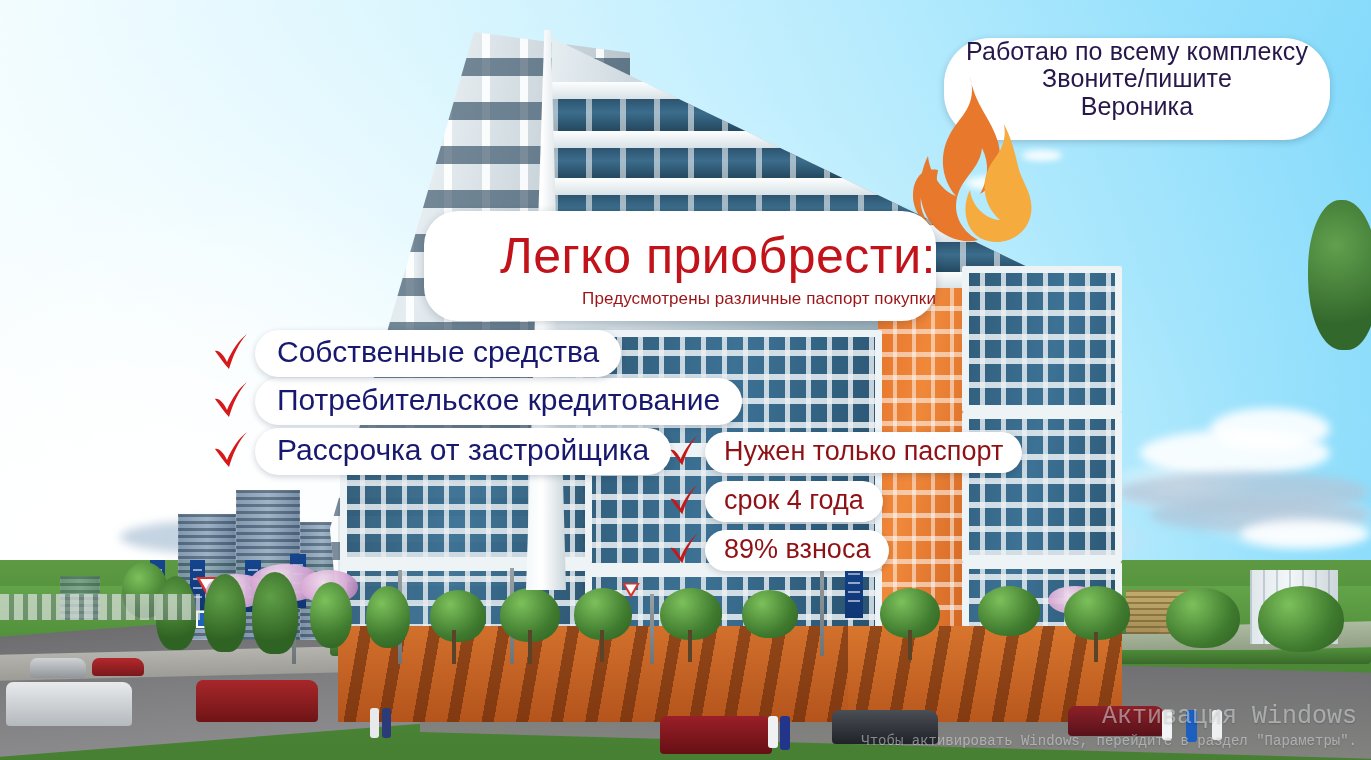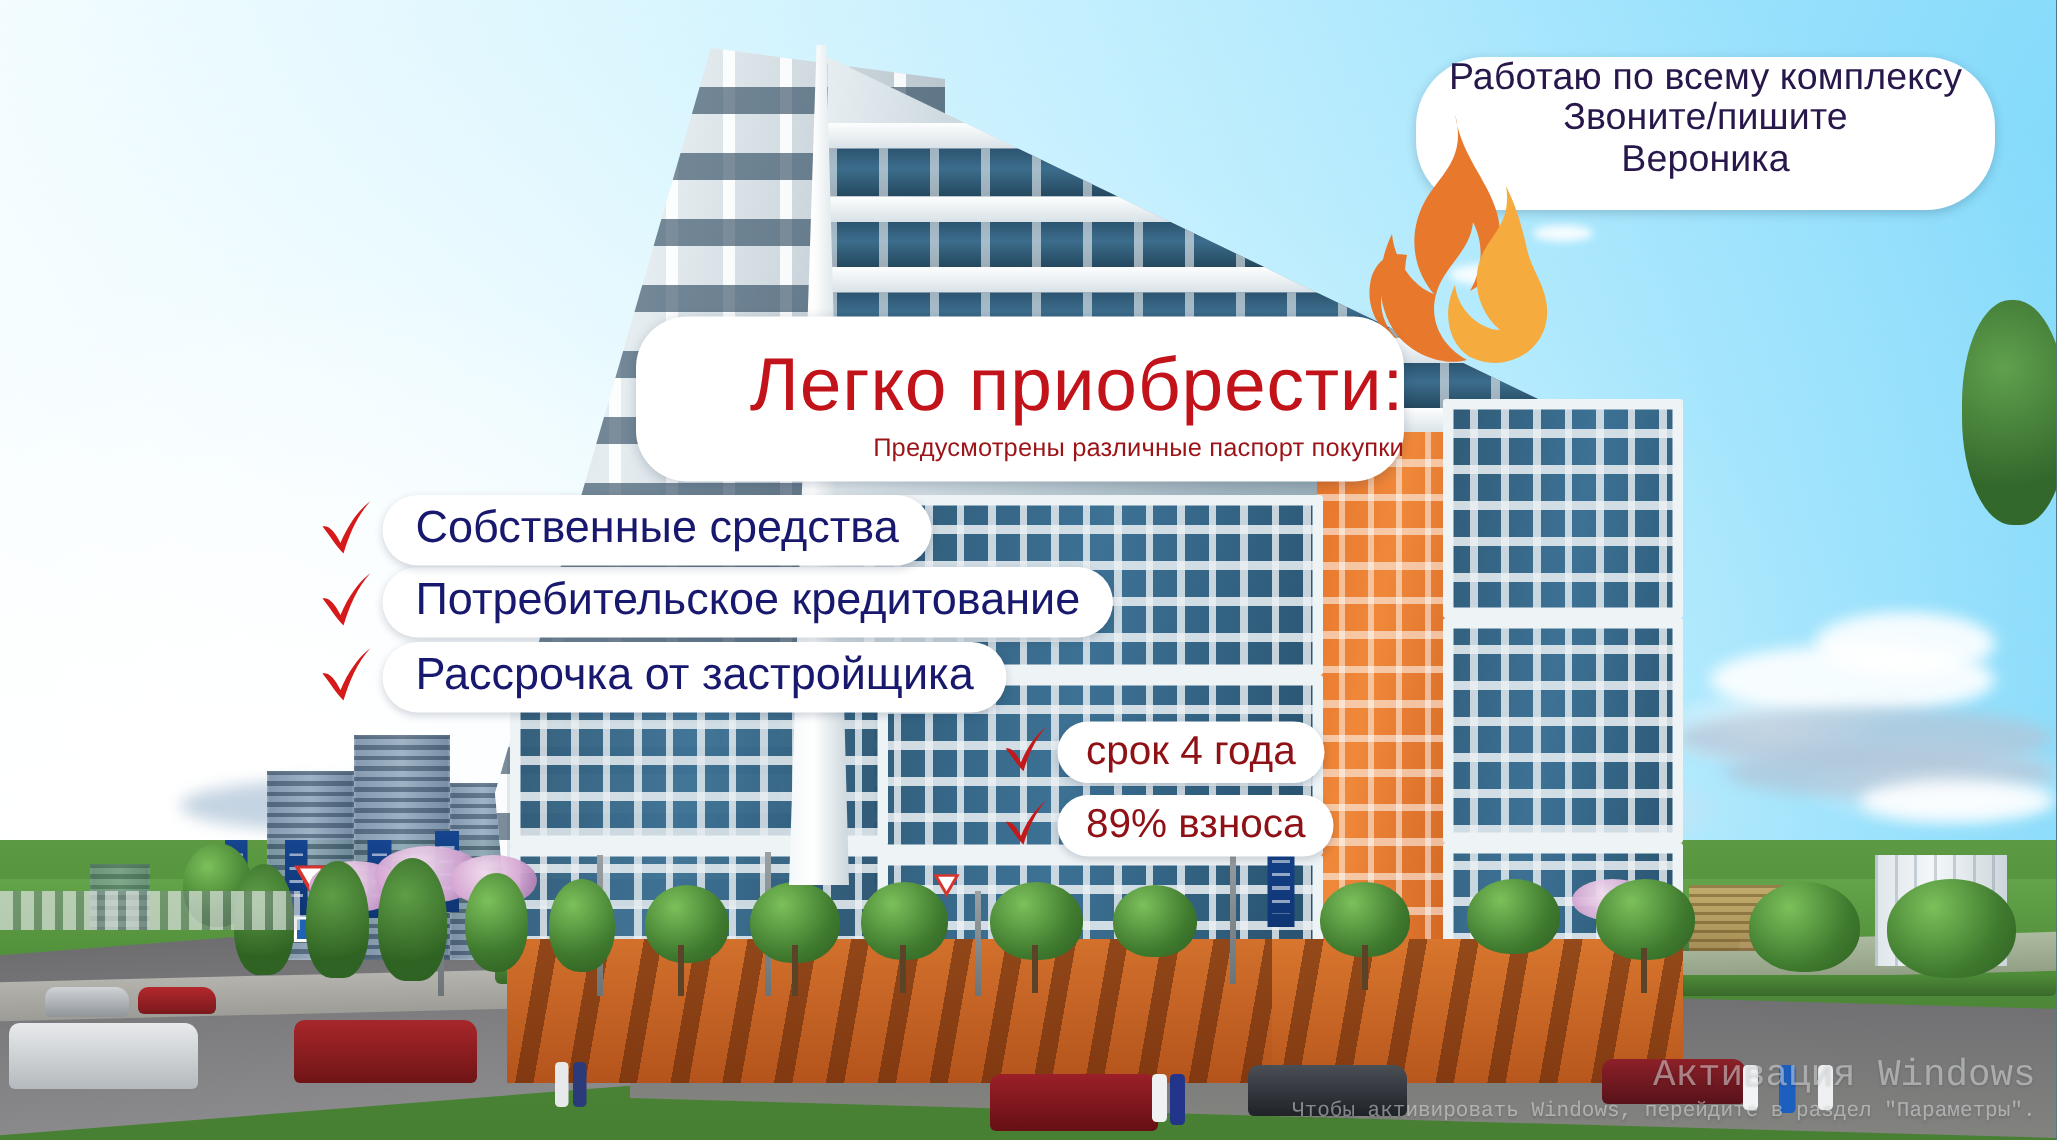--- a/index.html
+++ b/index.html
@@ -339,20 +339,30 @@
     <span class="check">
       <svg width="38" height="40" viewBox="0 0 38 40" aria-hidden="true">
         <path d="M3 20 C7 19 11 23 15 31 C20 19 27 9 35 3 C26 13 21 25 17 38 C12 33 7 25 3 20 Z" fill="#d61a1a"></path>
       </svg>
     </span>
     <span class="pill">
       <span class="ptxt">Рассрочка от застройщика</span>
     </span>
   </div>
 
+  <div class="listrow" style="left:668px;top:432px;">
+    <span class="check">
+      <svg width="32" height="36" viewBox="0 0 38 40" aria-hidden="true">
+        <path d="M3 20 C7 19 11 23 15 31 C20 19 27 9 35 3 C26 13 21 25 17 38 C12 33 7 25 3 20 Z" fill="#c21a1a"></path>
+      </svg>
+    </span>
+    <span class="pill sm">
+      <span class="ptxt">Нужен только паспорт</span>
+    </span>
+  </div>
 
   <div class="listrow" style="left:668px;top:481px;">
     <span class="check">
       <svg width="32" height="36" viewBox="0 0 38 40" aria-hidden="true">
         <path d="M3 20 C7 19 11 23 15 31 C20 19 27 9 35 3 C26 13 21 25 17 38 C12 33 7 25 3 20 Z" fill="#c21a1a"></path>
       </svg>
     </span>
     <span class="pill sm">
       <span class="ptxt">срок 4 года</span>
     </span>

